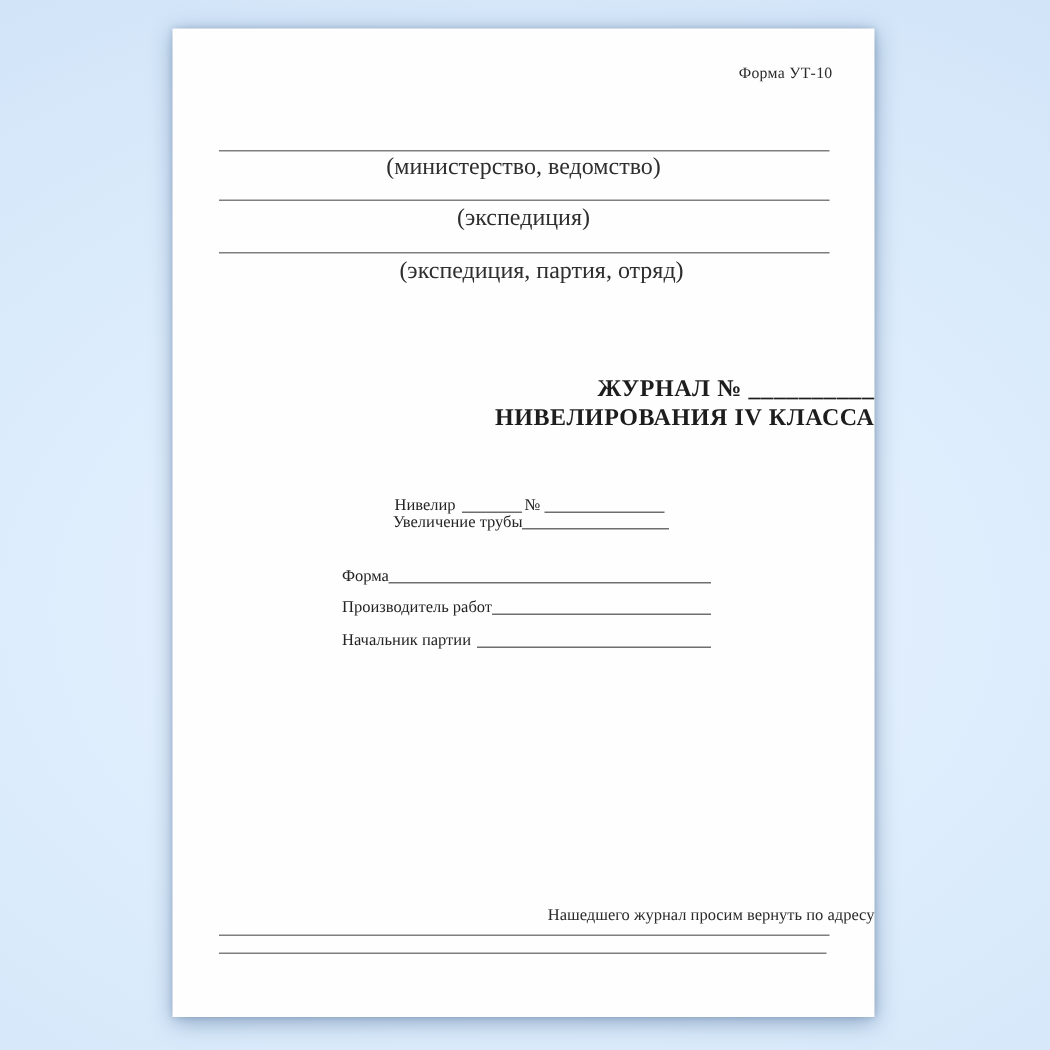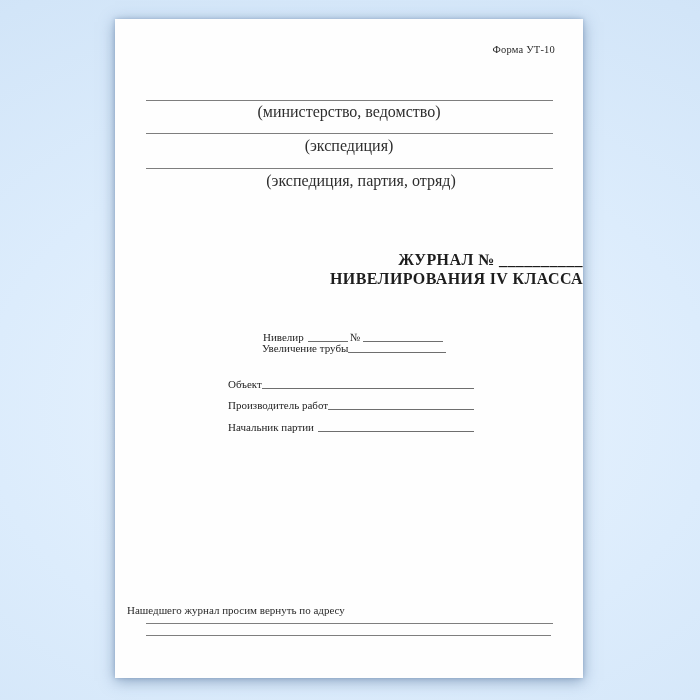--- a/index.html
+++ b/index.html
@@ -111,24 +111,23 @@
   .row-level .nsign { margin-left: 2px; }
   .row-mag       { top: 321px; left: 147px; text-align: right; }
   .row-rods      { top: 357px; left: 113px; width: 246px; }
   .row-producer  { top: 378px; left: 113px; width: 246px; }
   .row-chief     { top: 400px; left: 113px; width: 246px; }
   .return-note {
     position: absolute;
     top: 585px;
     left: 0;
     width: 100%;
-    text-align: left;
+    text-align: right;
     font-size: 11px;
     color: #2a2a2a;
-    padding-left: 12px;
   }
 </style>
 </head>
 <body>
 
 <div class="stage">
   <div class="paper">
 
     <div class="form-code">Форма УТ-10</div>
 
@@ -153,21 +152,21 @@
       <span class="nsign">№</span>
       <span class="frule w80"></span>
     </div>
 
     <div class="field-row row-mag">
       <span>Увеличение трубы</span>
       <span class="frule w98"></span>
     </div>
 
     <div class="field-row row-rods">
-      <span>Объект</span>
+      <span>Форма</span>
       <span class="frule grow"></span>
     </div>
 
     <div class="field-row row-chief">
       <span>Начальник партии</span>
       <span class="frule grow gap"></span>
     </div>
 
     <div class="field-row row-producer">
       <span>Производитель работ</span>

